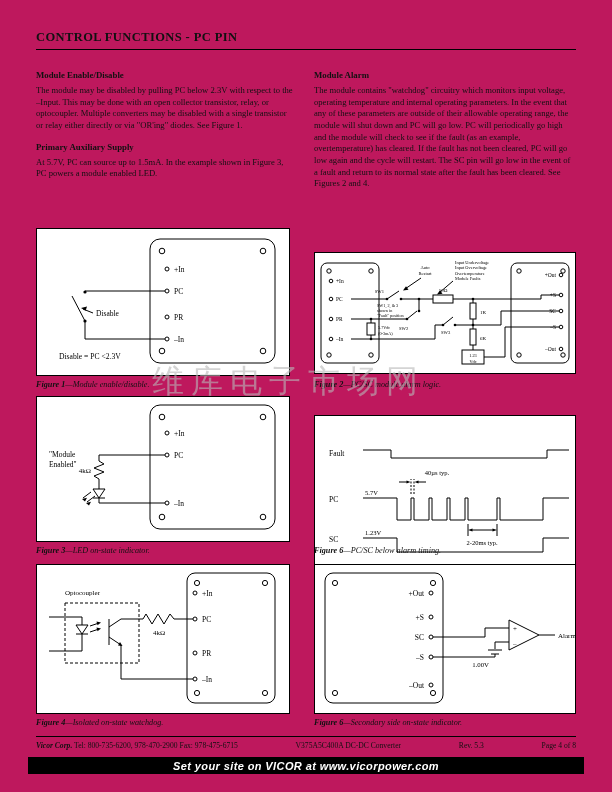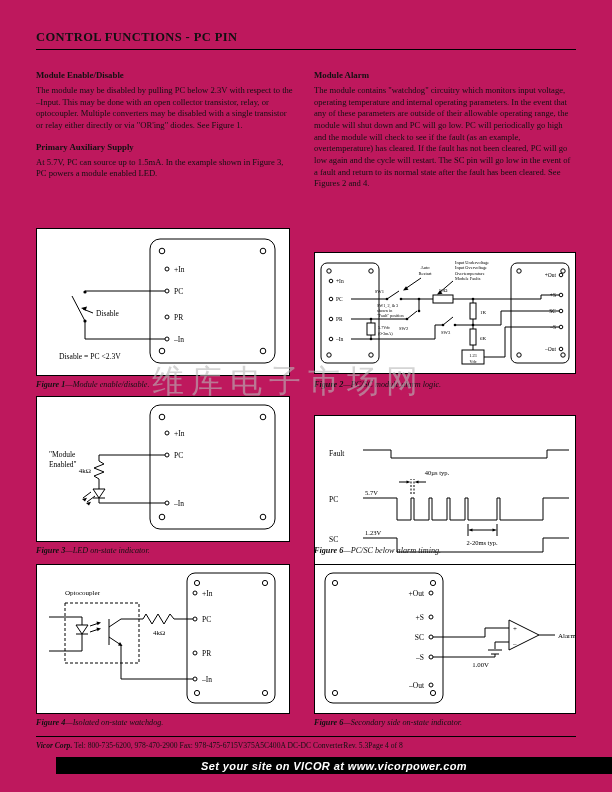--- a/index.html
+++ b/index.html
@@ -22,29 +22,28 @@
   .figcap { position:absolute; font-size:8.2px; font-style:italic; }
   .figcap .figlabel { font-weight:bold;text-align:right; }
   .watermark {
     position:absolute; left:152px; top:360px; z-index:40;
     font-size:32px; letter-spacing:7px; color:#b9b9b9; opacity:.6;
     pointer-events:none; white-space:nowrap;
   }
   .footer-rule { position:absolute; left:36px; top:736px; width:540px; border-top:1px solid #000; }
   .footer-row {
     position:absolute; left:36px; top:741px; width:540px;
-    display:flex; font-size:7.6px;
+    display:flex; justify-content:space-between; font-size:7.6px;
   }
   .f-company { font-weight:bold; font-style:italic; }
   .banner {
     position:absolute; left:28px; top:757px; width:556px; height:17px;
     background:#000; color:#fff; display:flex; align-items:center; justify-content:center;
     font-family:"Liberation Sans", sans-serif; font-size:11px; font-weight:bold; font-style:italic;
     letter-spacing:.4px;
-    margin-left:28px;
   }
   
   .d line, .d polyline, .d rect, .d circle, .d polygon, .d path { stroke:#000; fill:none; stroke-width:1; }
   .d .dot { fill:#000; stroke:none; }
   .d .fill { fill:#000; stroke:none; }
   .d text { fill:#000; stroke:none; font-family:"Liberation Serif", serif; }
 </style>
 </head>
 <body>
 

